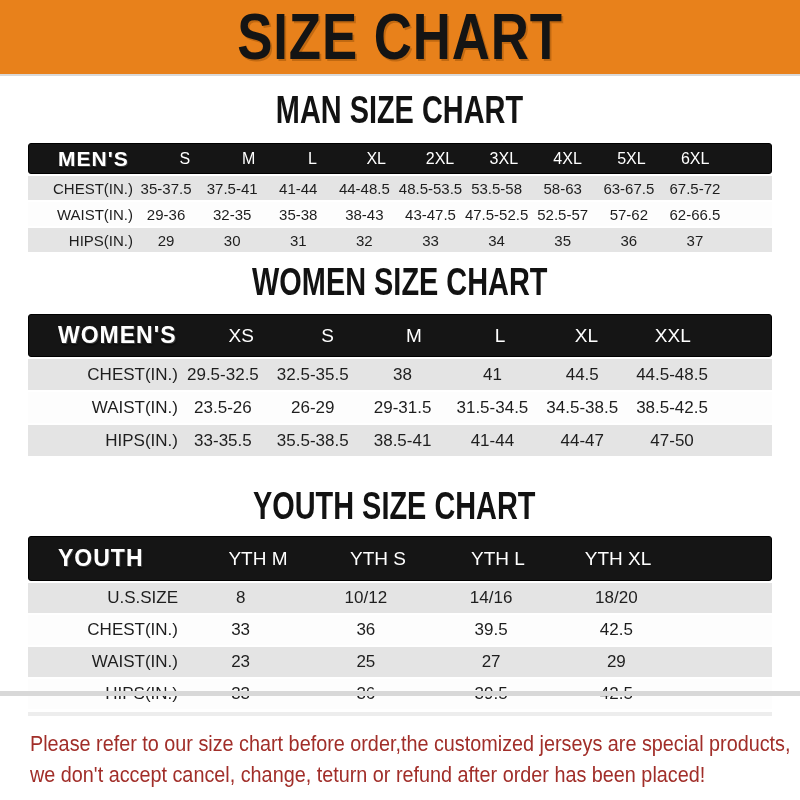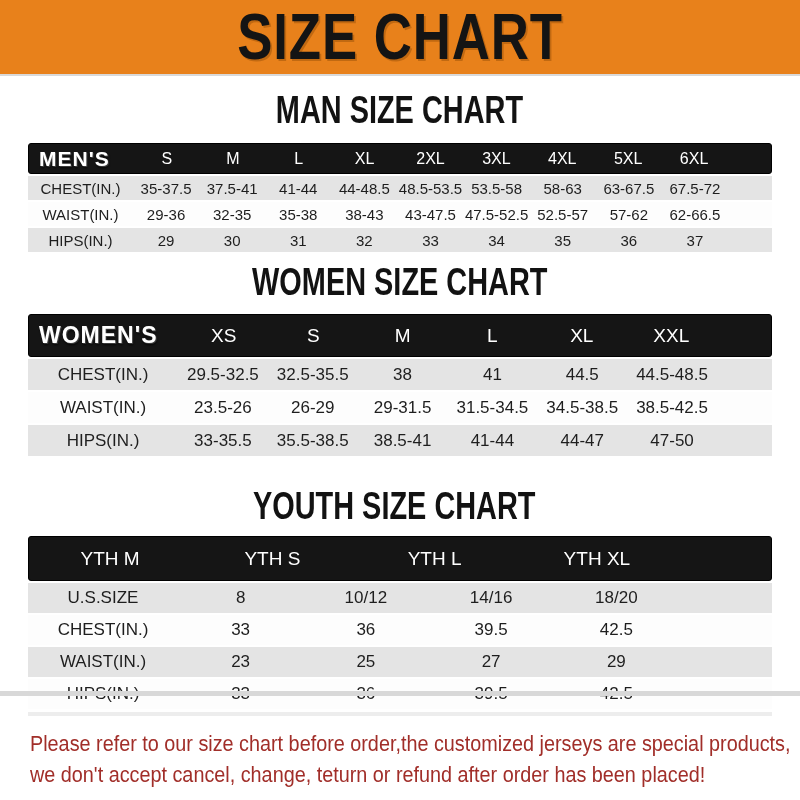--- a/index.html
+++ b/index.html
@@ -46,20 +46,21 @@
   .sec-women { --label-w: 150px; --filler: 55px; --row-h: 31px; --bar-h: 43px; --fs: 17px; --bar-fs: 19px; --corner-fs: 23px; }
   .sec-youth { --label-w: 150px; --filler: 93px; --row-h: 30px; --bar-h: 45px; --fs: 17px; --bar-fs: 19px; --corner-fs: 23px; }
 
   .bar {
     background: #151515;
     height: var(--bar-h);
     display: flex; align-items: center;
     padding-right: var(--filler);
     border-radius: 3px;
     border: 1px solid #000;
+    padding-left: 19px;
   }
   .corner {
     width: var(--label-w);
     color: #fff; font-weight: bold;
     font-size: var(--corner-fs);
     padding-left: 10px;
     letter-spacing: 1px;
     text-shadow: 1px 1px 1px rgba(255,255,255,0.25), 1px 2px 2px #000;
     white-space: nowrap;
   }
@@ -70,21 +71,21 @@
   .trow {
     display: flex; align-items: center;
     height: var(--row-h);
     padding-right: var(--filler);
     margin-top: 2px;
     font-size: var(--fs);
     color: #1e1e1e;
   }
   .trow.gray  { background: #E4E4E4; }
   .trow.white { background: #FDFDFD; }
-  .rlabel { width: var(--label-w); text-align: center; }
+  .rlabel { width: var(--label-w); text-align: right; }
 
   .table-rule {
     width: 744px; margin: 3px auto 0 auto;
     height: 4px; background: #ededed;
   }
 
   
   .footer-note {
     margin: 12px 0 0 30px;
     color: #A12E29;
@@ -216,20 +217,21 @@
           <div class="col">47-50</div>
         </div>
       </div>
   </div>
 
   <div class="section-heading heading-youth">
     <span class="condensed">YOUTH SIZE CHART</span>
   </div>
   <div class="size-table sec-youth">
     <div class="bar">
+      <div class="corner">YOUTH</div>
       <div class="cols">
           <div class="col">YTH M</div>
           <div class="col">YTH S</div>
           <div class="col">YTH L</div>
           <div class="col">YTH XL</div>
         </div>
     </div>
     <div class="tbody">
         <div class="trow gray">
           <div class="rlabel">U.S.SIZE</div>

